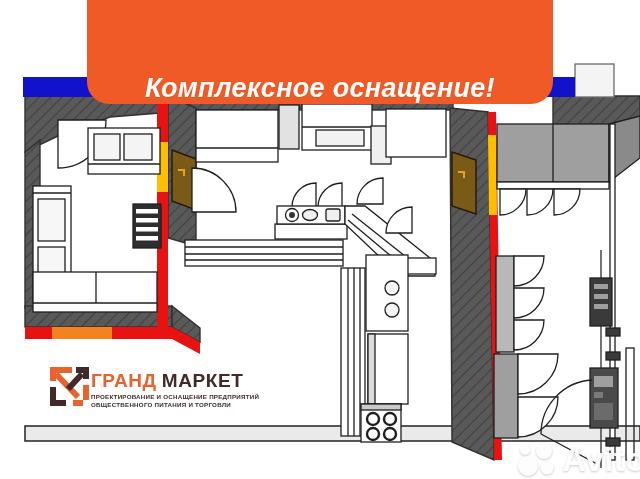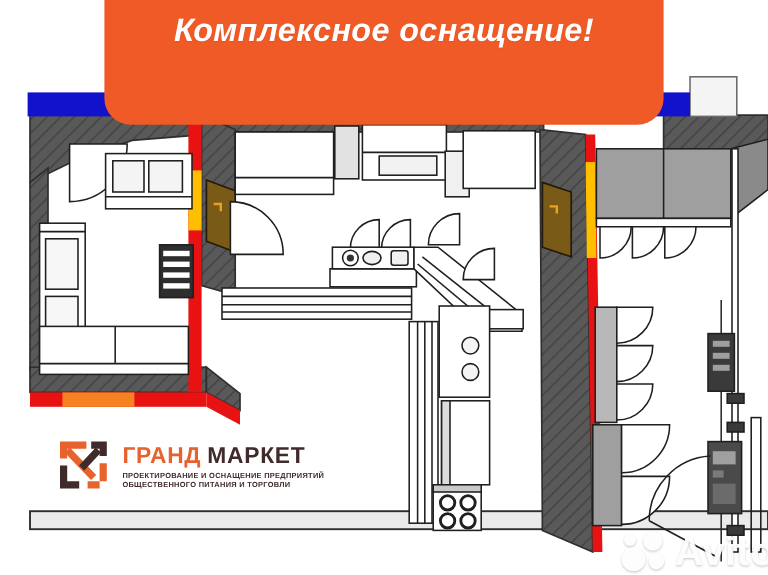--- a/index.html
+++ b/index.html
@@ -9,28 +9,28 @@
   }
   .stage *{box-sizing:border-box;}
   
   .plan{position:absolute;left:0;top:0;z-index:1;}
   
   .accent-bar{position:absolute;left:23px;top:77px;width:552px;height:20px;background:var(--accent_blue);z-index:2;}
   
   .banner{
     position:absolute;left:87px;top:0;width:466px;height:104px;z-index:3;
     background:var(--banner_orange);border-radius:0 0 22px 22px;
-    display:flex;align-items:flex-start;justify-content:center;padding-top:10px;
+    display:flex;align-items:flex-end;justify-content:center;padding-top:10px;
   }
   .banner-text{
     color:#ffffff;font-size:27px;font-weight:bold;font-style:italic;letter-spacing:0.3px;
     text-shadow:0 1px 1px rgba(0,0,0,0.08);white-space:nowrap;
   }
   
-  .logo{position:absolute;left:48px;top:365px;display:flex;align-items:center;gap:11px;z-index:4;}
+  .logo{position:absolute;left:48px;top:365px;display:flex;align-items:flex-start;z-index:4;}
   .logo-icon{width:43px;height:43px;flex:0 0 auto;}
   .logo-title{font-size:19px;font-weight:bold;letter-spacing:0.6px;white-space:nowrap;line-height:1;margin-top:6px;}
   .logo-title .t1{color:var(--logo_orange);}
   .logo-title .t2{color:var(--logo_dark);margin-left:5px;}
   .logo-tagline{font-size:6.2px;font-weight:bold;color:var(--logo_dark);letter-spacing:0.25px;line-height:1.35;margin-top:3px;white-space:nowrap;}
   
   .watermark{
     position:absolute;right:-6px;bottom:3px;z-index:5;display:flex;align-items:center;gap:7px;
     filter:drop-shadow(0 1px 1px rgba(0,0,0,0.22));
   }

